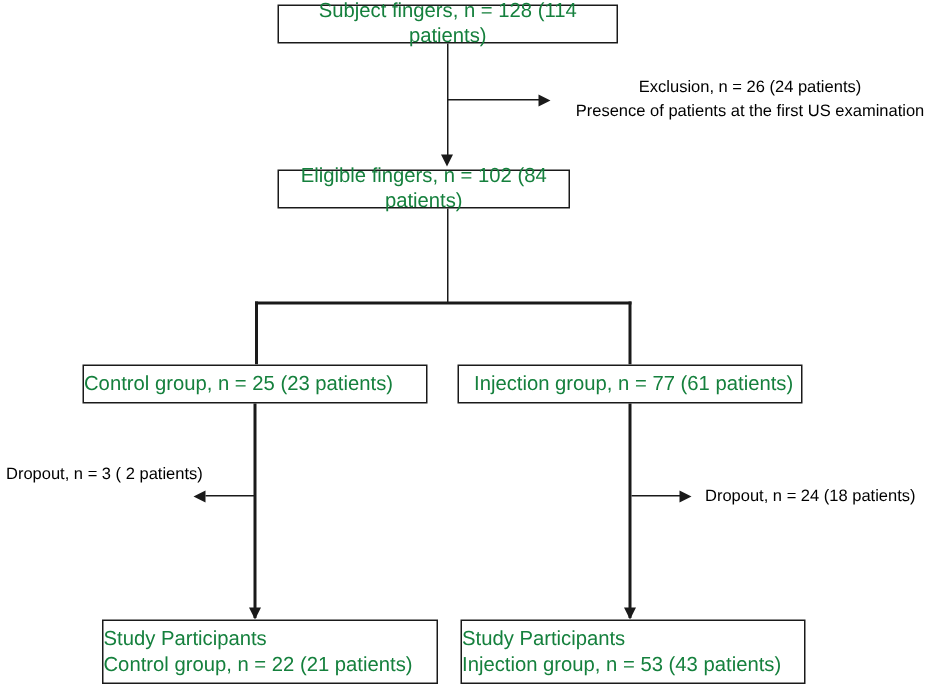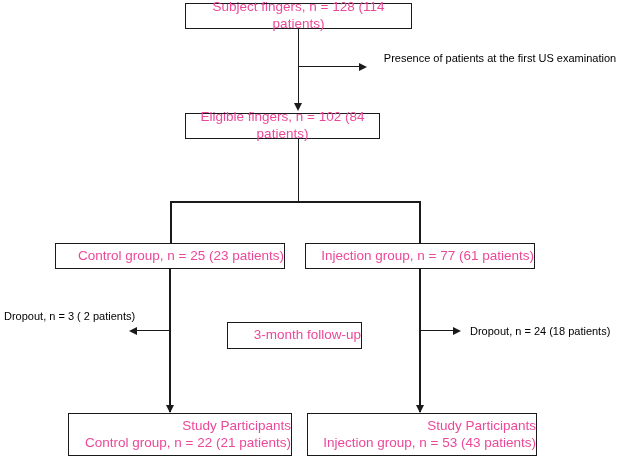--- a/index.html
+++ b/index.html
@@ -16,26 +16,26 @@
     color: #000000;
     overflow: hidden;
   }
   .node {
     position: absolute;
     box-sizing: border-box;
     border: 1.6px solid #1a1a1a;
     background: #ffffff;
     display: flex;
     flex-direction: column;
-    align-items: flex-end;
+    align-items: flex-start;
     justify-content: center;
     text-align: center;
     line-height: 1.25;
     font-size: 13.5px;
-    color: #ec4899;
+    color: #15803d;
   }
   .node .line2 { display: block; }
   .free-label {
     position: absolute;
     font-size: 11px;
     color: #000000;
     white-space: nowrap;
     line-height: 1.45;
   }
   .free-label.center { text-align: center; }
@@ -75,40 +75,41 @@
     <span>Subject fingers, n = 128 (114 patients)</span>
   </div>
 
   <div class="edge v" style="left:297.5px; top:29px; height:76px;"></div>
   <div class="arrowhead arrow-down" style="left:293.8px; top:103px;"></div>
 
   <div class="edge h" style="left:297.5px; top:65.5px; width:62px;"></div>
   <div class="arrowhead arrow-right" style="left:359px; top:62.5px;"></div>
 
   <div class="free-label center" style="left:380px; top:51px; width:240px;">
+    <div>Exclusion, n = 26 (24 patients)</div>
     <div>Presence of patients at the first US examination</div>
   </div>
 
   <div class="node" style="left:185px; top:113px; width:195px; height:26px;">
     <span>Eligible fingers, n = 102 (84 patients)</span>
   </div>
 
   <div class="edge v" style="left:297.5px; top:139px; height:63px;"></div>
 
   <div class="edge h" style="left:170px; top:201px; width:251px;"></div>
 
   <div class="edge v" style="left:170px; top:201px; height:42px;"></div>
 
   <div class="edge v" style="left:419.4px; top:201px; height:42px;"></div>
 
   <div class="node" style="left:55px; top:243px; width:230px; height:26px;">
     <span>Control group, n = 25 (23 patients)</span>
   </div>
 
-  <div class="node" style="left:305px; top:243px; width:230px; height:26px;">
+  <div class="node" style="left:305px; top:243px; width:230px; height:26px;padding-left:10px;">
     <span>Injection group, n = 77 (61 patients)</span>
   </div>
 
   <div class="edge v" style="left:169.2px; top:269px; height:143px;"></div>
   <div class="arrowhead arrow-down" style="left:165.5px; top:405px;"></div>
 
   <div class="edge h" style="left:137px; top:329.5px; width:33px;"></div>
   <div class="arrowhead arrow-left" style="left:129px; top:326.5px;"></div>
   <div class="free-label" style="left:4px; top:309px;">
     <span>Dropout, n = 3 ( 2 patients)</span>
@@ -116,23 +117,20 @@
 
   <div class="edge v" style="left:419.4px; top:269px; height:143px;"></div>
   <div class="arrowhead arrow-down" style="left:415.7px; top:405px;"></div>
 
   <div class="edge h" style="left:421px; top:329.5px; width:33px;"></div>
   <div class="arrowhead arrow-right" style="left:453px; top:326.5px;"></div>
   <div class="free-label" style="left:470px; top:324px;text-align:center;">
     <span>Dropout, n = 24 (18 patients)</span>
   </div>
 
-  <div class="node" style="left:227px; top:322px; width:135px; height:27px;">
-    <span>3-month follow-up</span>
-  </div>
 
   <div class="node" style="left:68px; top:413px; width:224px; height:43px;">
     <span class="line1">Study Participants</span>
     <span class="line2">Control group, n = 22 (21 patients)</span>
   </div>
 
   <div class="node" style="left:307px; top:413px; width:230px; height:43px;">
     <span class="line1">Study Participants</span>
     <span class="line2">Injection group, n = 53 (43 patients)</span>
   </div>

